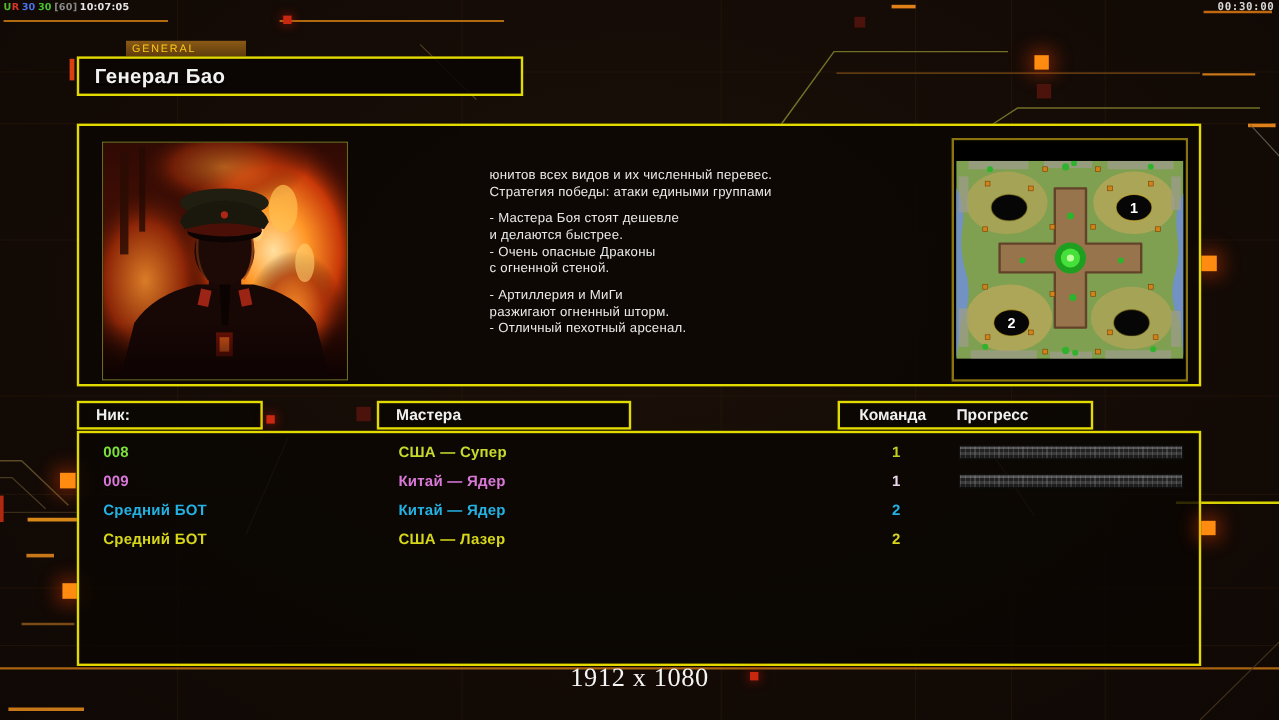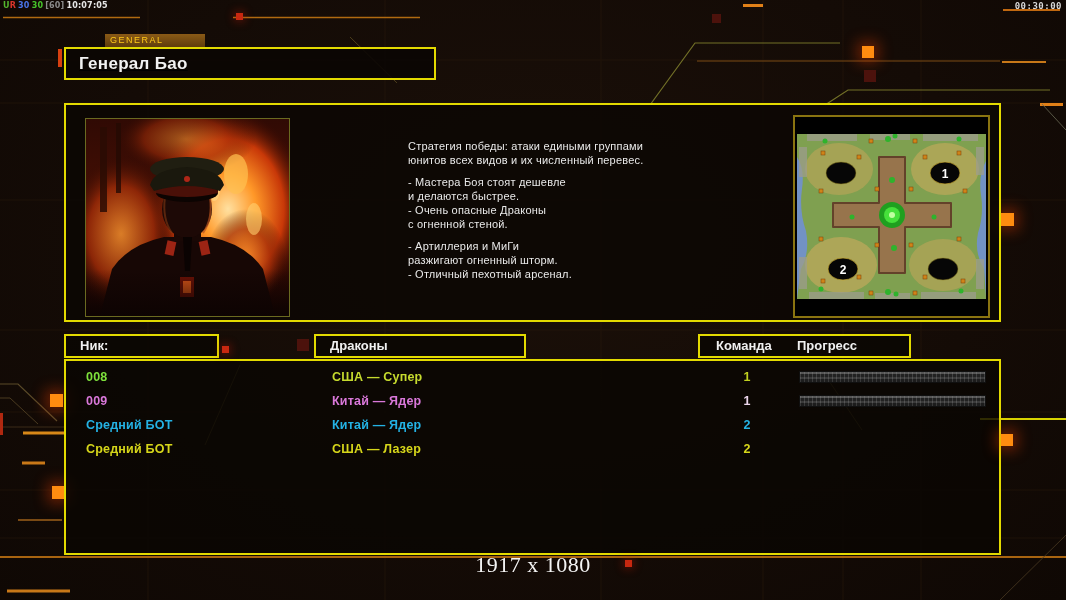--- a/index.html
+++ b/index.html
@@ -193,22 +193,22 @@
         <rect x="80" y="122" width="9" height="14" fill="#9c2414" transform="rotate(12 84 129)"></rect>
         <rect x="114" y="122" width="9" height="14" fill="#9c2414" transform="rotate(-12 118 129)"></rect>
         <polygon points="97,118 106,118 104,152 99,152" fill="#0a0302"></polygon>
         <rect x="94" y="158" width="14" height="20" fill="#6e1206"></rect>
         <rect x="97" y="162" width="8" height="12" fill="#e05818"></rect>
         <rect y="150" width="203" height="47" fill="url(#pvig)"></rect>
       </svg>
     </div>
 
     <div id="strategy-text">
+        <div class="strategy-line">юнитов всех видов и их численный перевес.</div>
         <div class="strategy-line">Стратегия победы: атаки едиными группами</div>
-        <div class="strategy-line">юнитов всех видов и их численный перевес.</div>
         <div class="strategy-line empty"></div>
         <div class="strategy-line">- Мастера Боя стоят дешевле</div>
         <div class="strategy-line">и делаются быстрее.</div>
         <div class="strategy-line">- Очень опасные Драконы</div>
         <div class="strategy-line">с огненной стеной.</div>
         <div class="strategy-line empty"></div>
         <div class="strategy-line">- Артиллерия и МиГи</div>
         <div class="strategy-line">разжигают огненный шторм.</div>
         <div class="strategy-line">- Отличный пехотный арсенал.</div>
       </div>
@@ -284,21 +284,21 @@
         <rect x="0" y="0" width="193" height="17" fill="#000"></rect>
         <rect x="0" y="182" width="193" height="17" fill="#000"></rect>
       </svg>
     </div>
   </div>
 
   <div class="hdr-box" id="hdr-nick">
     <span class="hdr-label">Ник:</span>
   </div>
   <div class="hdr-box" id="hdr-general">
-    <span class="hdr-label">Драконы</span>
+    <span class="hdr-label">Мастера</span>
   </div>
   <div class="hdr-box" id="hdr-team-progress">
     <span class="hdr-label hdr-team-label">Команда</span>
     <span class="hdr-label hdr-progress-label">Прогресс</span>
   </div>
 
   <div id="players-panel">
     <div id="player-rows">
         <div class="prow">
           <span class="c-nick" style="color: rgb(126, 224, 60);">008</span>
@@ -318,15 +318,15 @@
           <span class="c-team" style="color: rgb(36, 178, 228);">2</span>
         </div>
         <div class="prow">
           <span class="c-nick" style="color: rgb(214, 214, 26);">Средний БОТ</span>
           <span class="c-gen" style="color: rgb(214, 214, 26);">США — Лазер</span>
           <span class="c-team" style="color: rgb(214, 214, 26);">2</span>
         </div>
       </div>
   </div>
 
-  <div id="resolution">1917 x 1080</div>
+  <div id="resolution">1912 x 1080</div>
 
 </div>
 
 </body></html>

